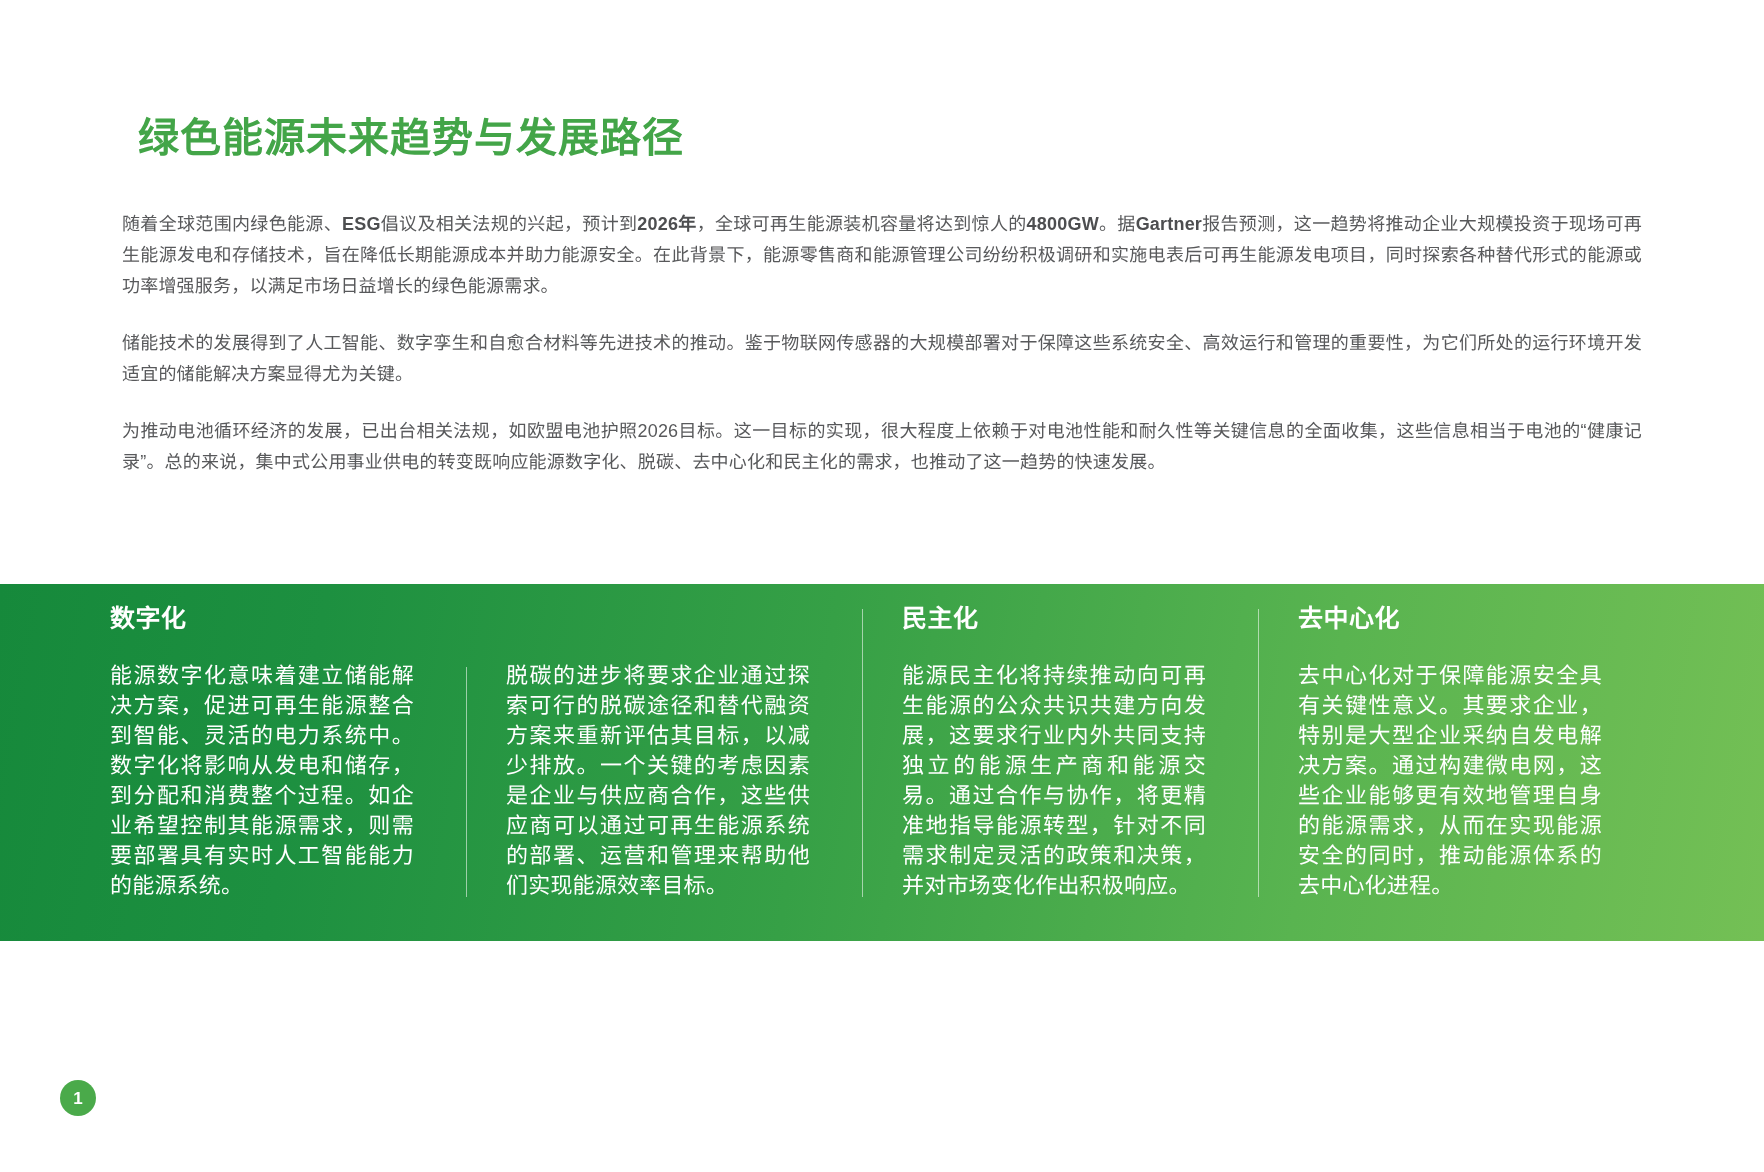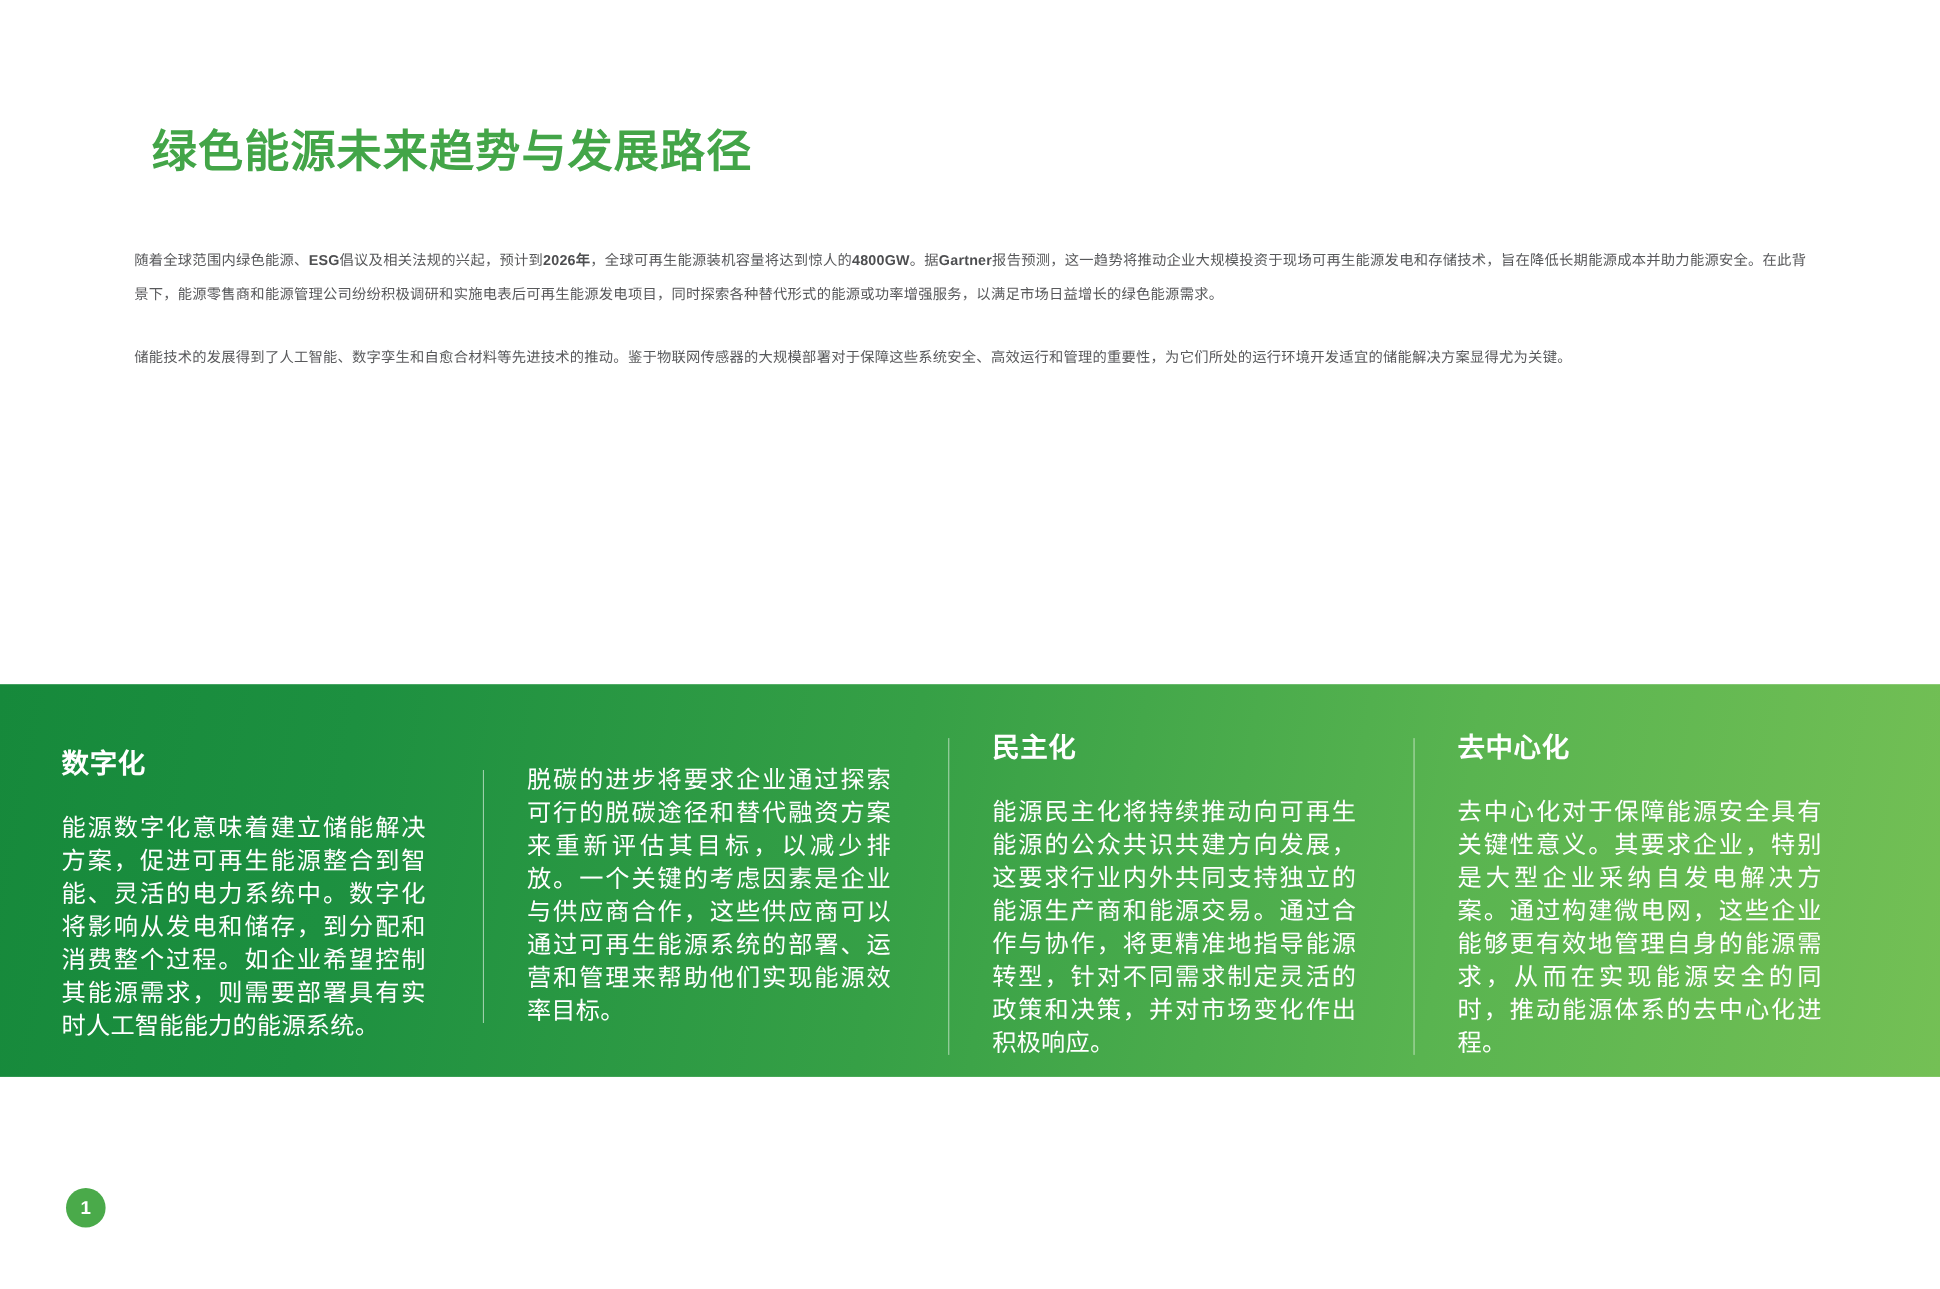--- a/index.html
+++ b/index.html
@@ -42,45 +42,45 @@
   }
 
   
   .body-area {
     position: absolute;
     left: 122px;
     top: 205px;
     width: 1520px;
   }
   .para {
-    margin: 16px 0 26px 0;
-    font-size: 13px;
+    margin: 4px 0 26px 0;
+    font-size: 18px;
     line-height: 31px;
     color: #58595b;
     text-align: justify;
     text-justify: inter-ideograph;
     letter-spacing: 0.2px;
   }
   .para:last-child { margin-bottom: 0; }
   .para b, .para strong {
     font-weight: 700;
     color: #4d4e50;
   }
 
   
   .green-band {
     position: absolute;
     left: 0;
-    top: 622px;
+    top: 584px;
     width: 1764px;
     height: 357px;
     background: linear-gradient(100deg, #16893b 0%, #1d9040 18%, #36a046 46%, #59b450 74%, #74c055 100%);
     display: flex;
-    align-items: center;
-    padding: 0 56px;
+    align-items: flex-end;
+    padding: 0 110px;
   }
   .card {
     position: relative;
     flex: 1 1 0;
     padding: 66px 52px 40px 0;
     min-width: 0;
   }
   .card + .card { padding-left: 40px; }
   .card-divider {
     position: absolute;
@@ -134,20 +134,21 @@
 
 <div class="page">
 
   <div class="title-area">
     <h1 class="doc-title">绿色能源未来趋势与发展路径</h1>
   </div>
 
   <div class="body-area">
     <p class="para">随着全球范围内绿色能源、<b>ESG</b>倡议及相关法规的兴起，预计到<b>2026年</b>，全球可再生能源装机容量将达到惊人的<b>4800GW</b>。据<b>Gartner</b>报告预测，这一趋势将推动企业大规模投资于现场可再生能源发电和存储技术，旨在降低长期能源成本并助力能源安全。在此背景下，能源零售商和能源管理公司纷纷积极调研和实施电表后可再生能源发电项目，同时探索各种替代形式的能源或功率增强服务，以满足市场日益增长的绿色能源需求。</p>
     <p class="para">储能技术的发展得到了人工智能、数字孪生和自愈合材料等先进技术的推动。鉴于物联网传感器的大规模部署对于保障这些系统安全、高效运行和管理的重要性，为它们所处的运行环境开发适宜的储能解决方案显得尤为关键。</p>
+    <p class="para">为推动电池循环经济的发展，已出台相关法规，如欧盟电池护照2026目标。这一目标的实现，很大程度上依赖于对电池性能和耐久性等关键信息的全面收集，这些信息相当于电池的“健康记录”。总的来说，集中式公用事业供电的转变既响应能源数字化、脱碳、去中心化和民主化的需求，也推动了这一趋势的快速发展。</p>
   </div>
 
   <div class="green-band">
 
     <div class="card">
 
       <h2 class="card-title">数字化</h2>
       <p class="card-text">能源数字化意味着建立储能解决方案，促进可再生能源整合到智能、灵活的电力系统中。数字化将影响从发电和储存，到分配和消费整个过程。如企业希望控制其能源需求，则需要部署具有实时人工智能能力的能源系统。</p>
     </div>
 

